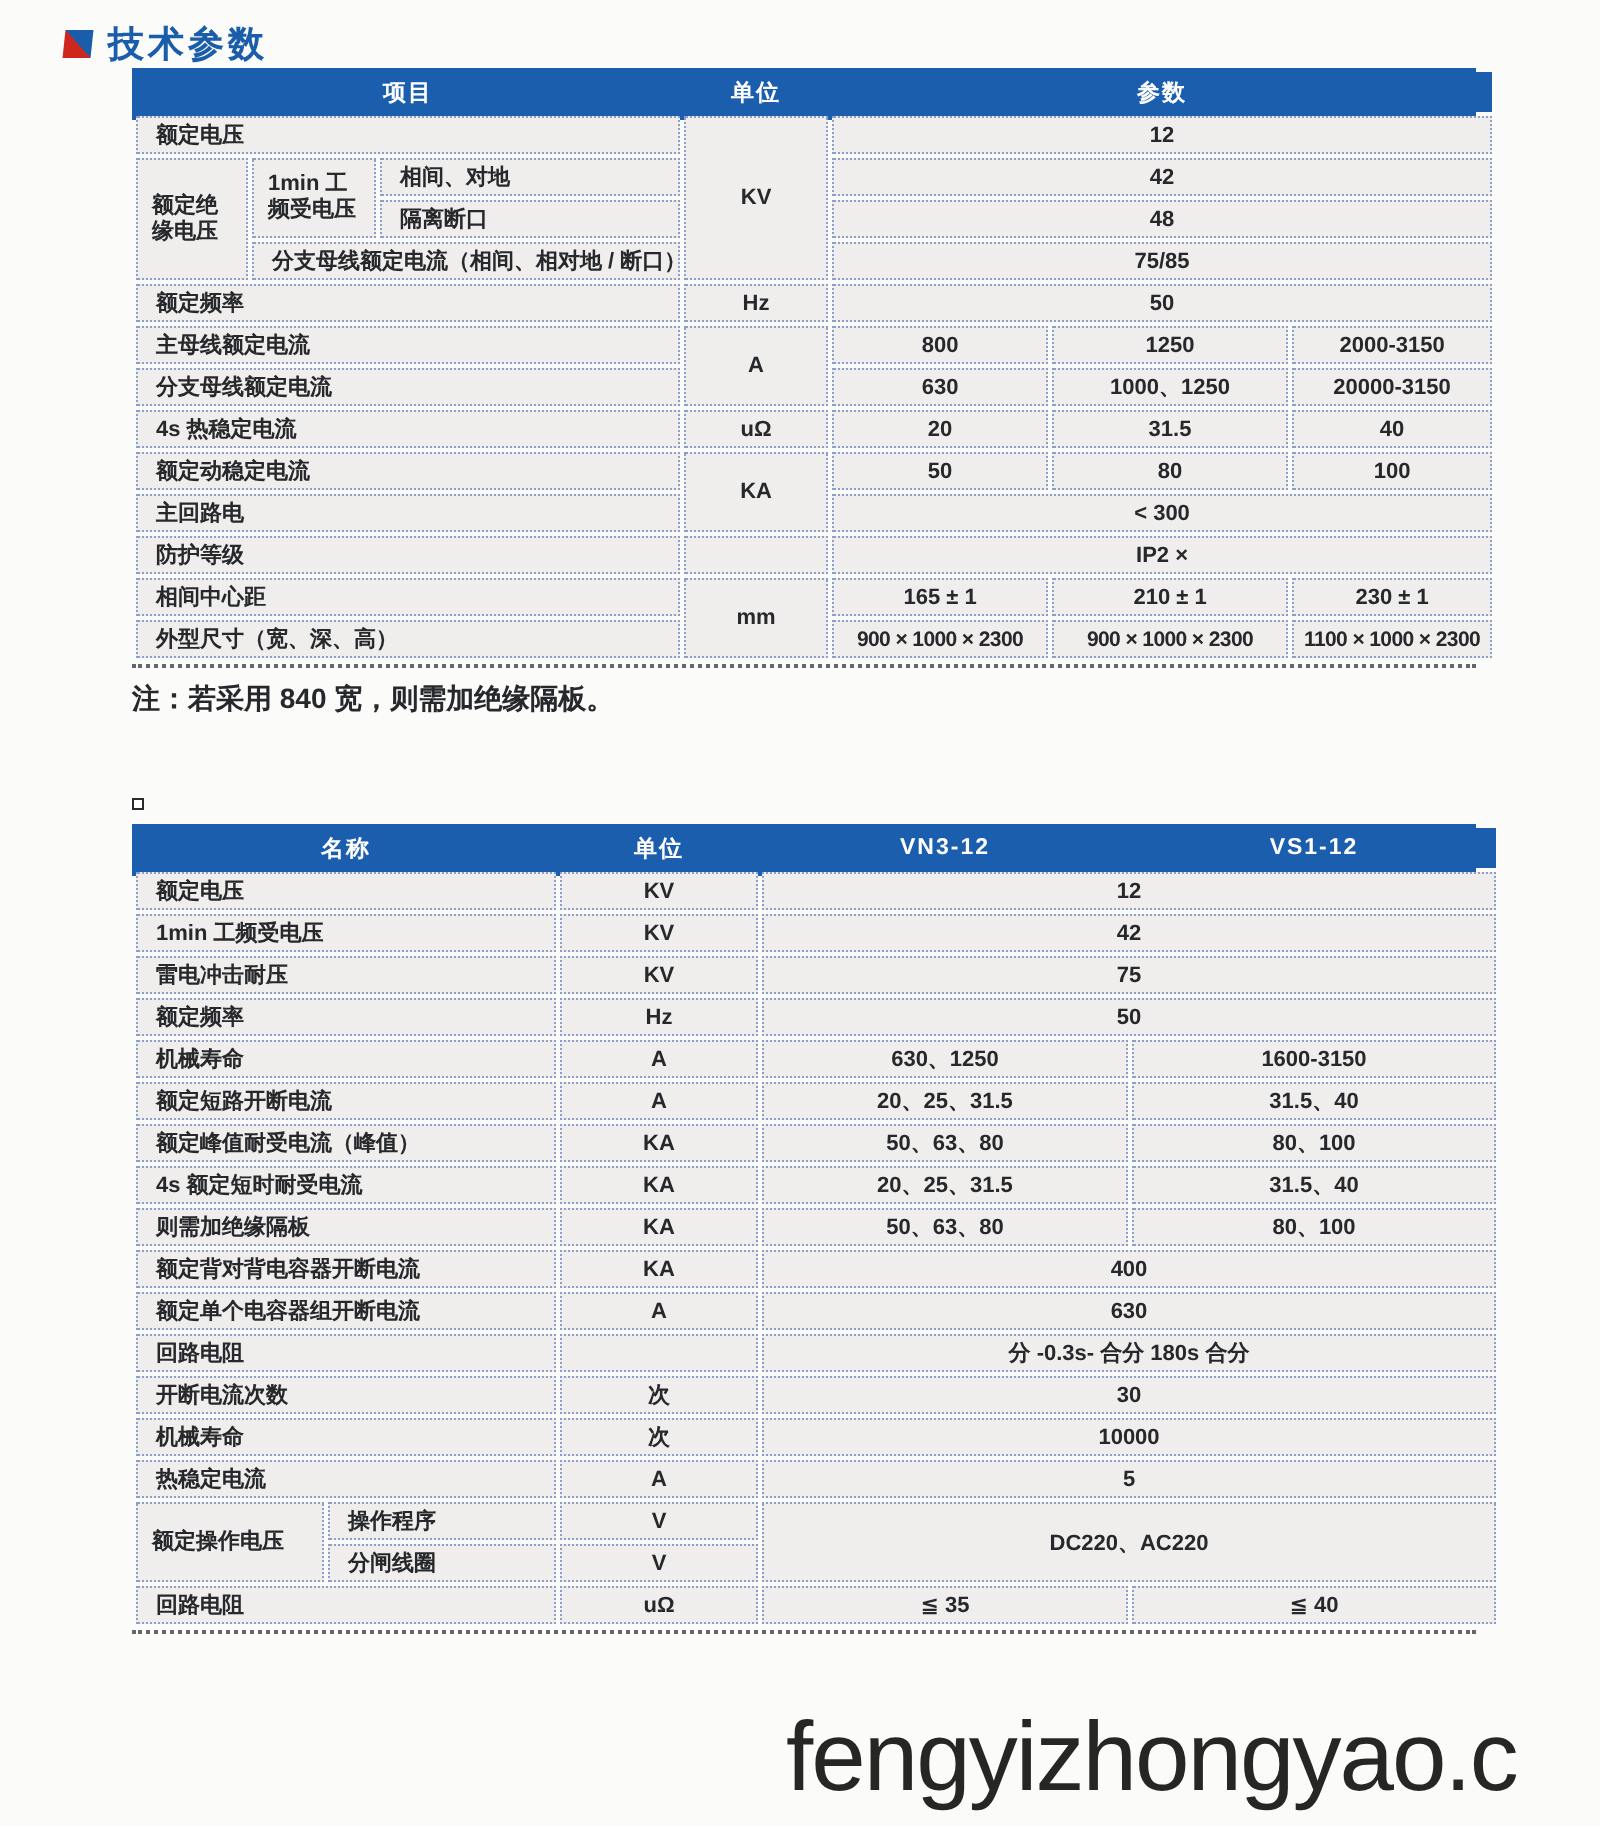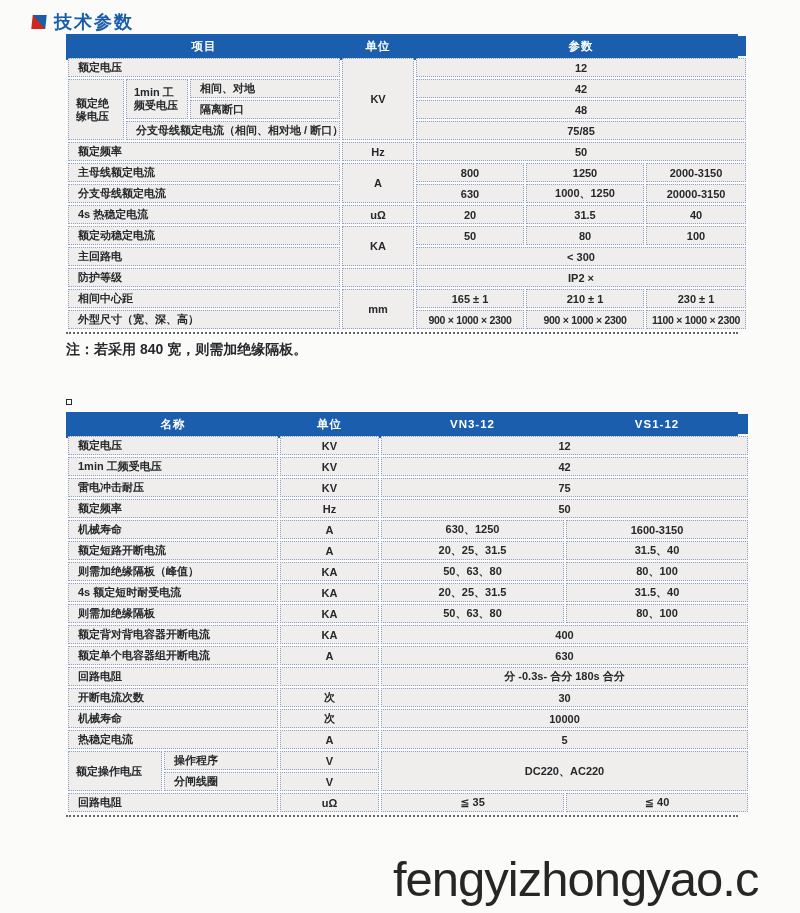--- a/index.html
+++ b/index.html
@@ -220,21 +220,21 @@
       <td>630、1250</td>
       <td>1600-3150</td>
     </tr>
     <tr>
       <td colspan="2" class="lbl">额定短路开断电流</td>
       <td>A</td>
       <td>20、25、31.5</td>
       <td>31.5、40</td>
     </tr>
     <tr>
-      <td colspan="2" class="lbl">则需加绝缘隔板（峰值）</td>
+      <td colspan="2" class="lbl">额定峰值耐受电流（峰值）</td>
       <td>KA</td>
       <td>50、63、80</td>
       <td>80、100</td>
     </tr>
     <tr>
       <td colspan="2" class="lbl">4s 额定短时耐受电流</td>
       <td>KA</td>
       <td>20、25、31.5</td>
       <td>31.5、40</td>
     </tr>

